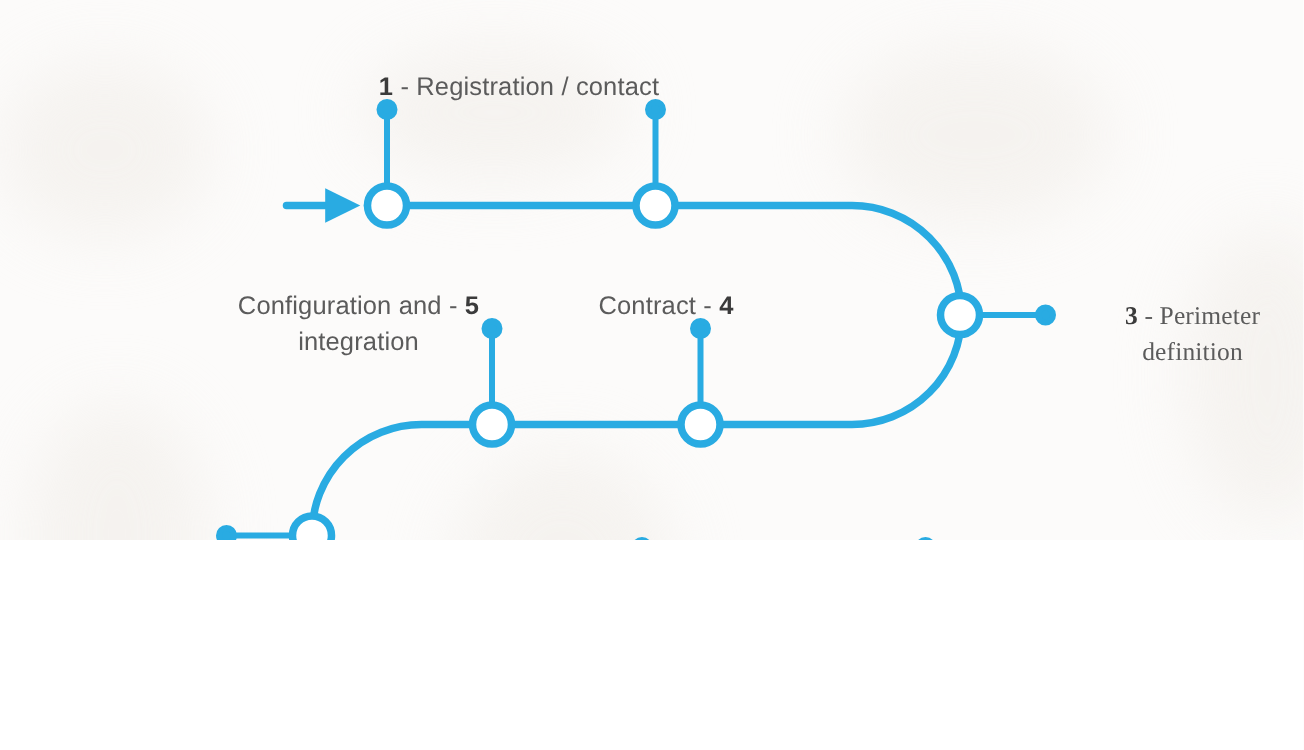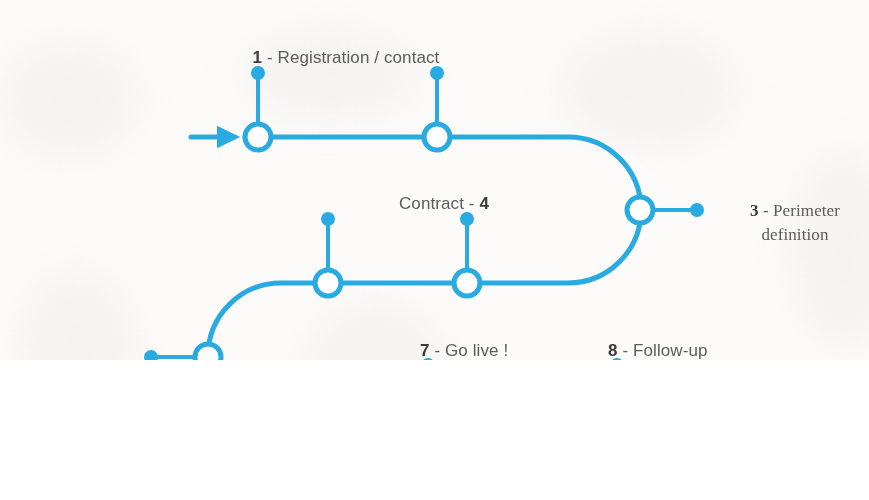--- a/index.html
+++ b/index.html
@@ -135,25 +135,22 @@
     <span class="num">3</span>
     <span>- Perimeter</span>
     <span>definition</span>
   </div>
 
   <div class="label ta-right" style="left:311px; top:192px; width:178px;">
     <span>Contract -</span>
     <span class="num">4</span>
   </div>
 
+  <div class="label two-line ta-center" style="left:138px; top:192px; width:202px;">
+    <span>Configuration and -</span>
+    <span class="num">5</span>
+    <span>integration</span>
+  </div>
 
 
-  <div class="label" style="left:420px; top:339px;">
-    <span class="num">7</span>
-    <span>- Go live !</span>
-  </div>
 
-  <div class="label" style="left:608px; top:339px;">
-    <span class="num">8</span>
-    <span>- Follow-up</span>
-  </div>
 
 </div>
 
 </body></html>

